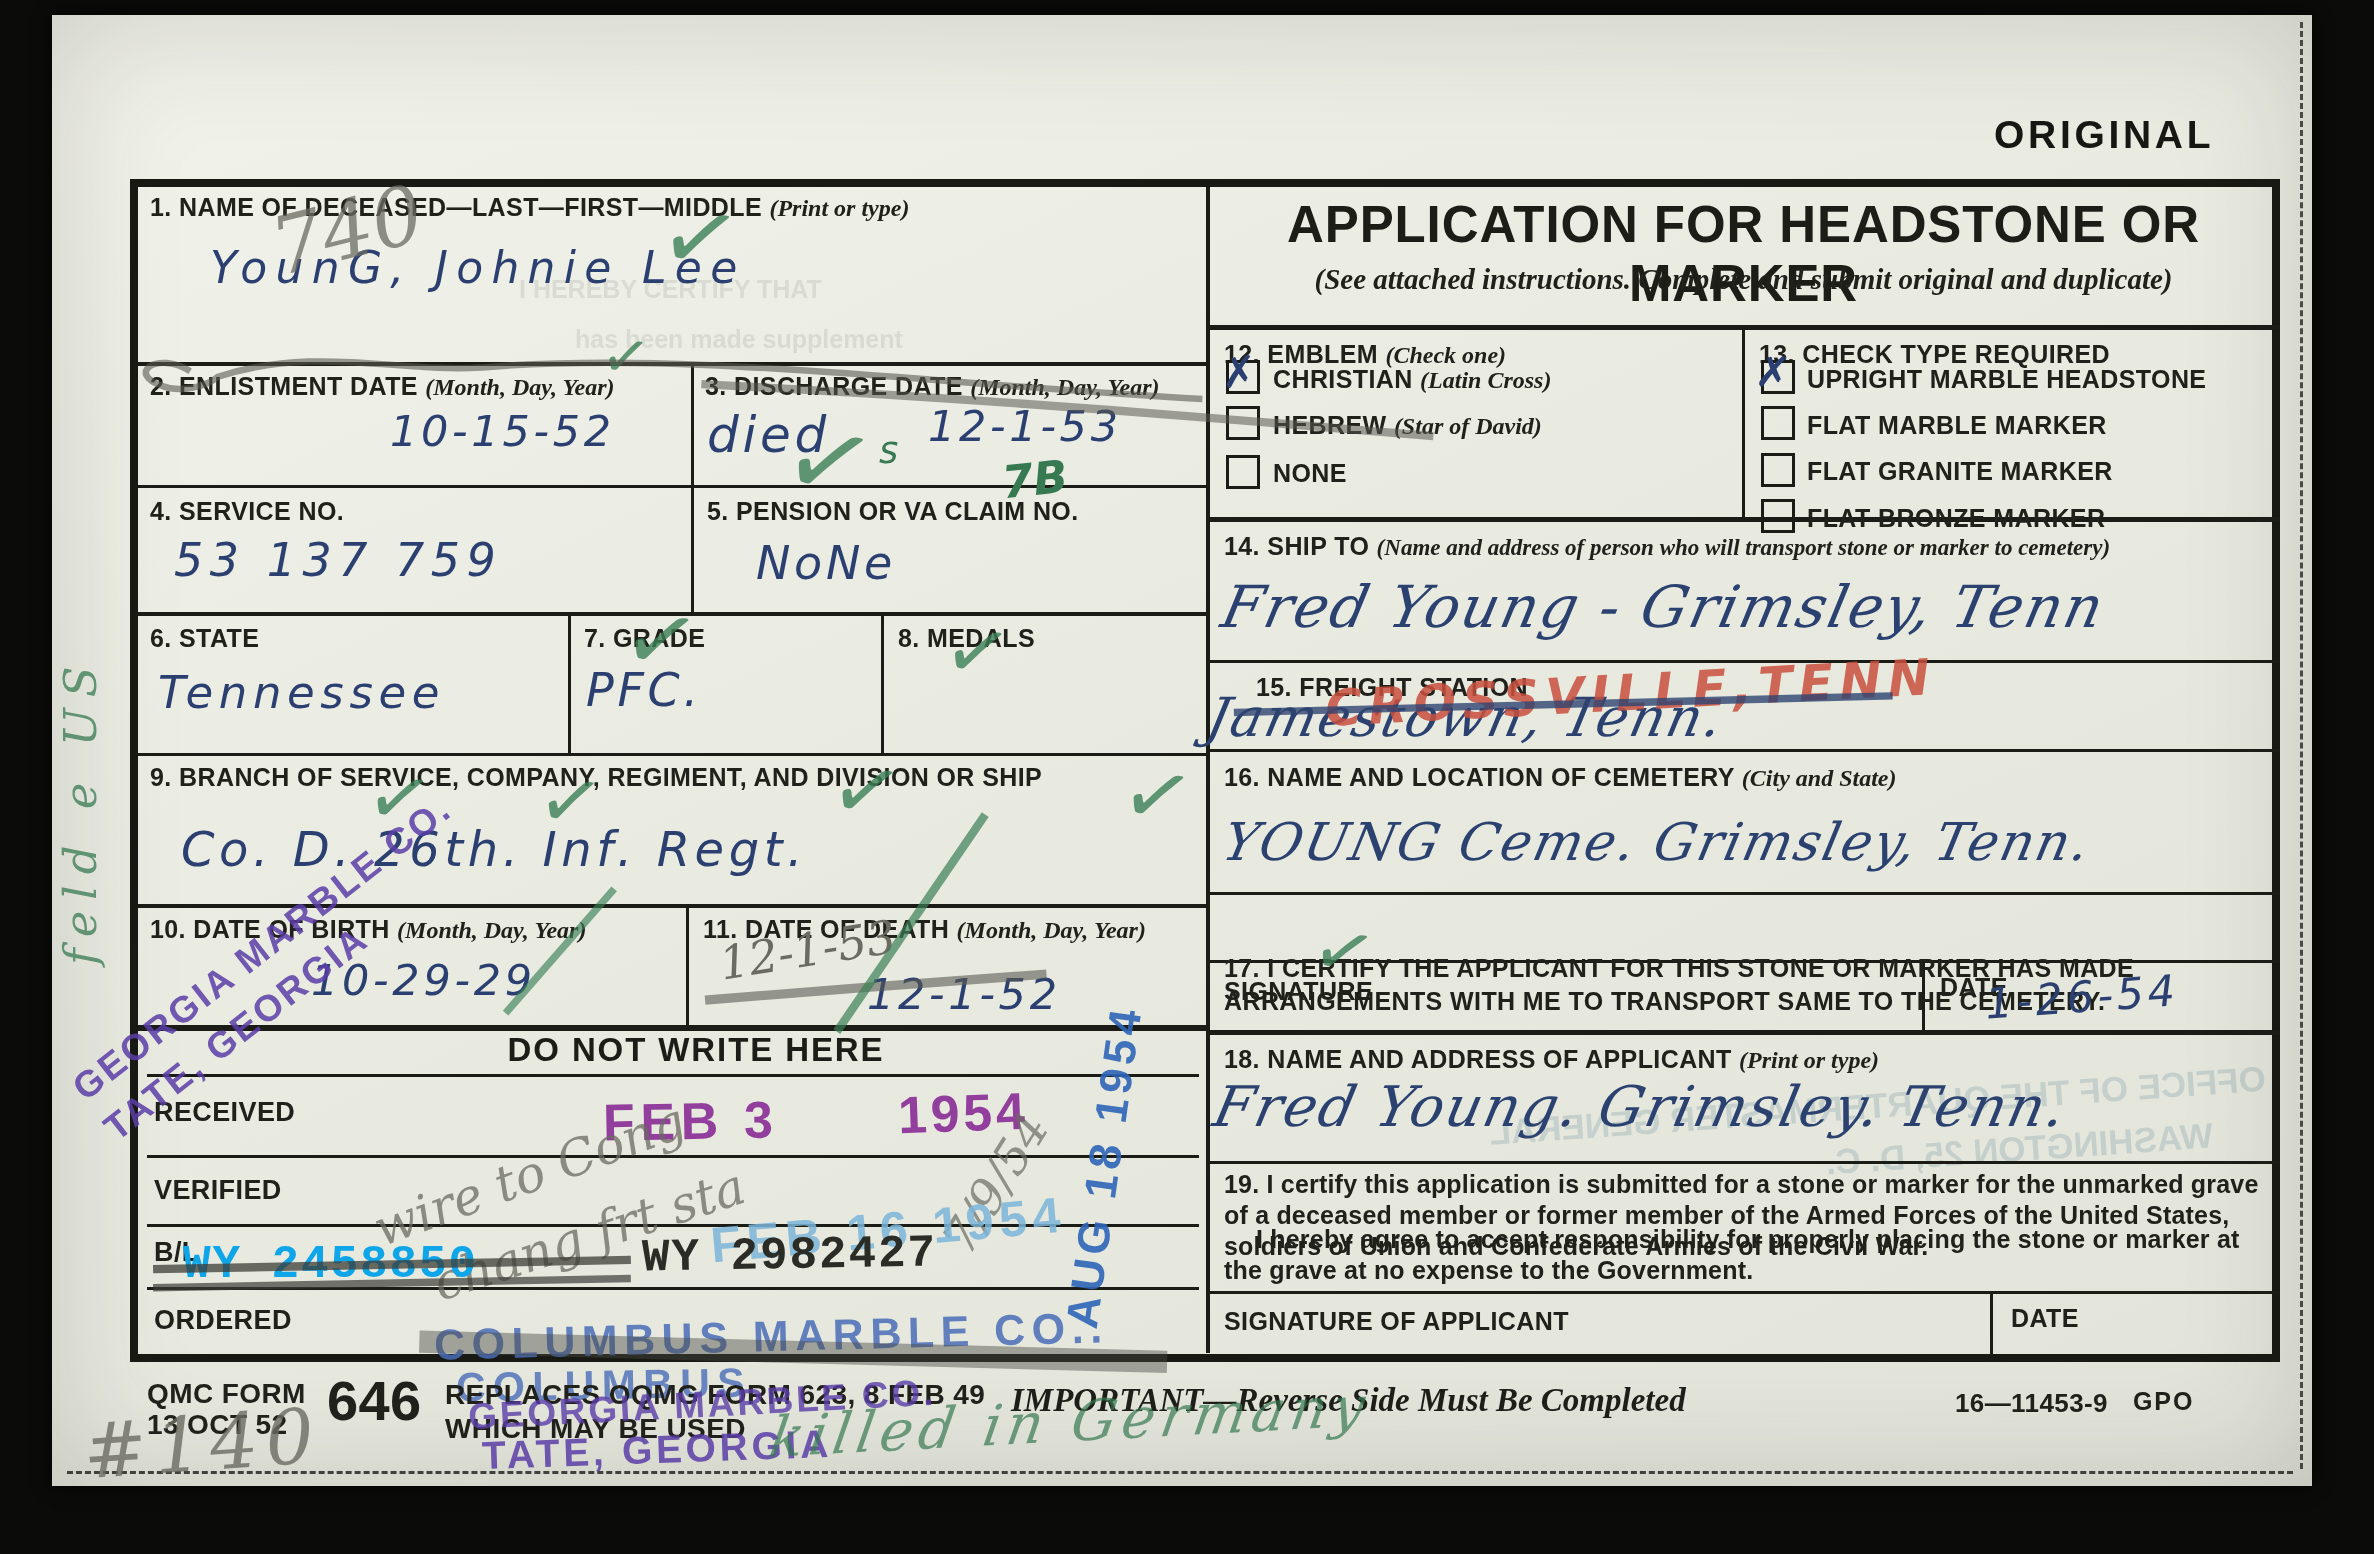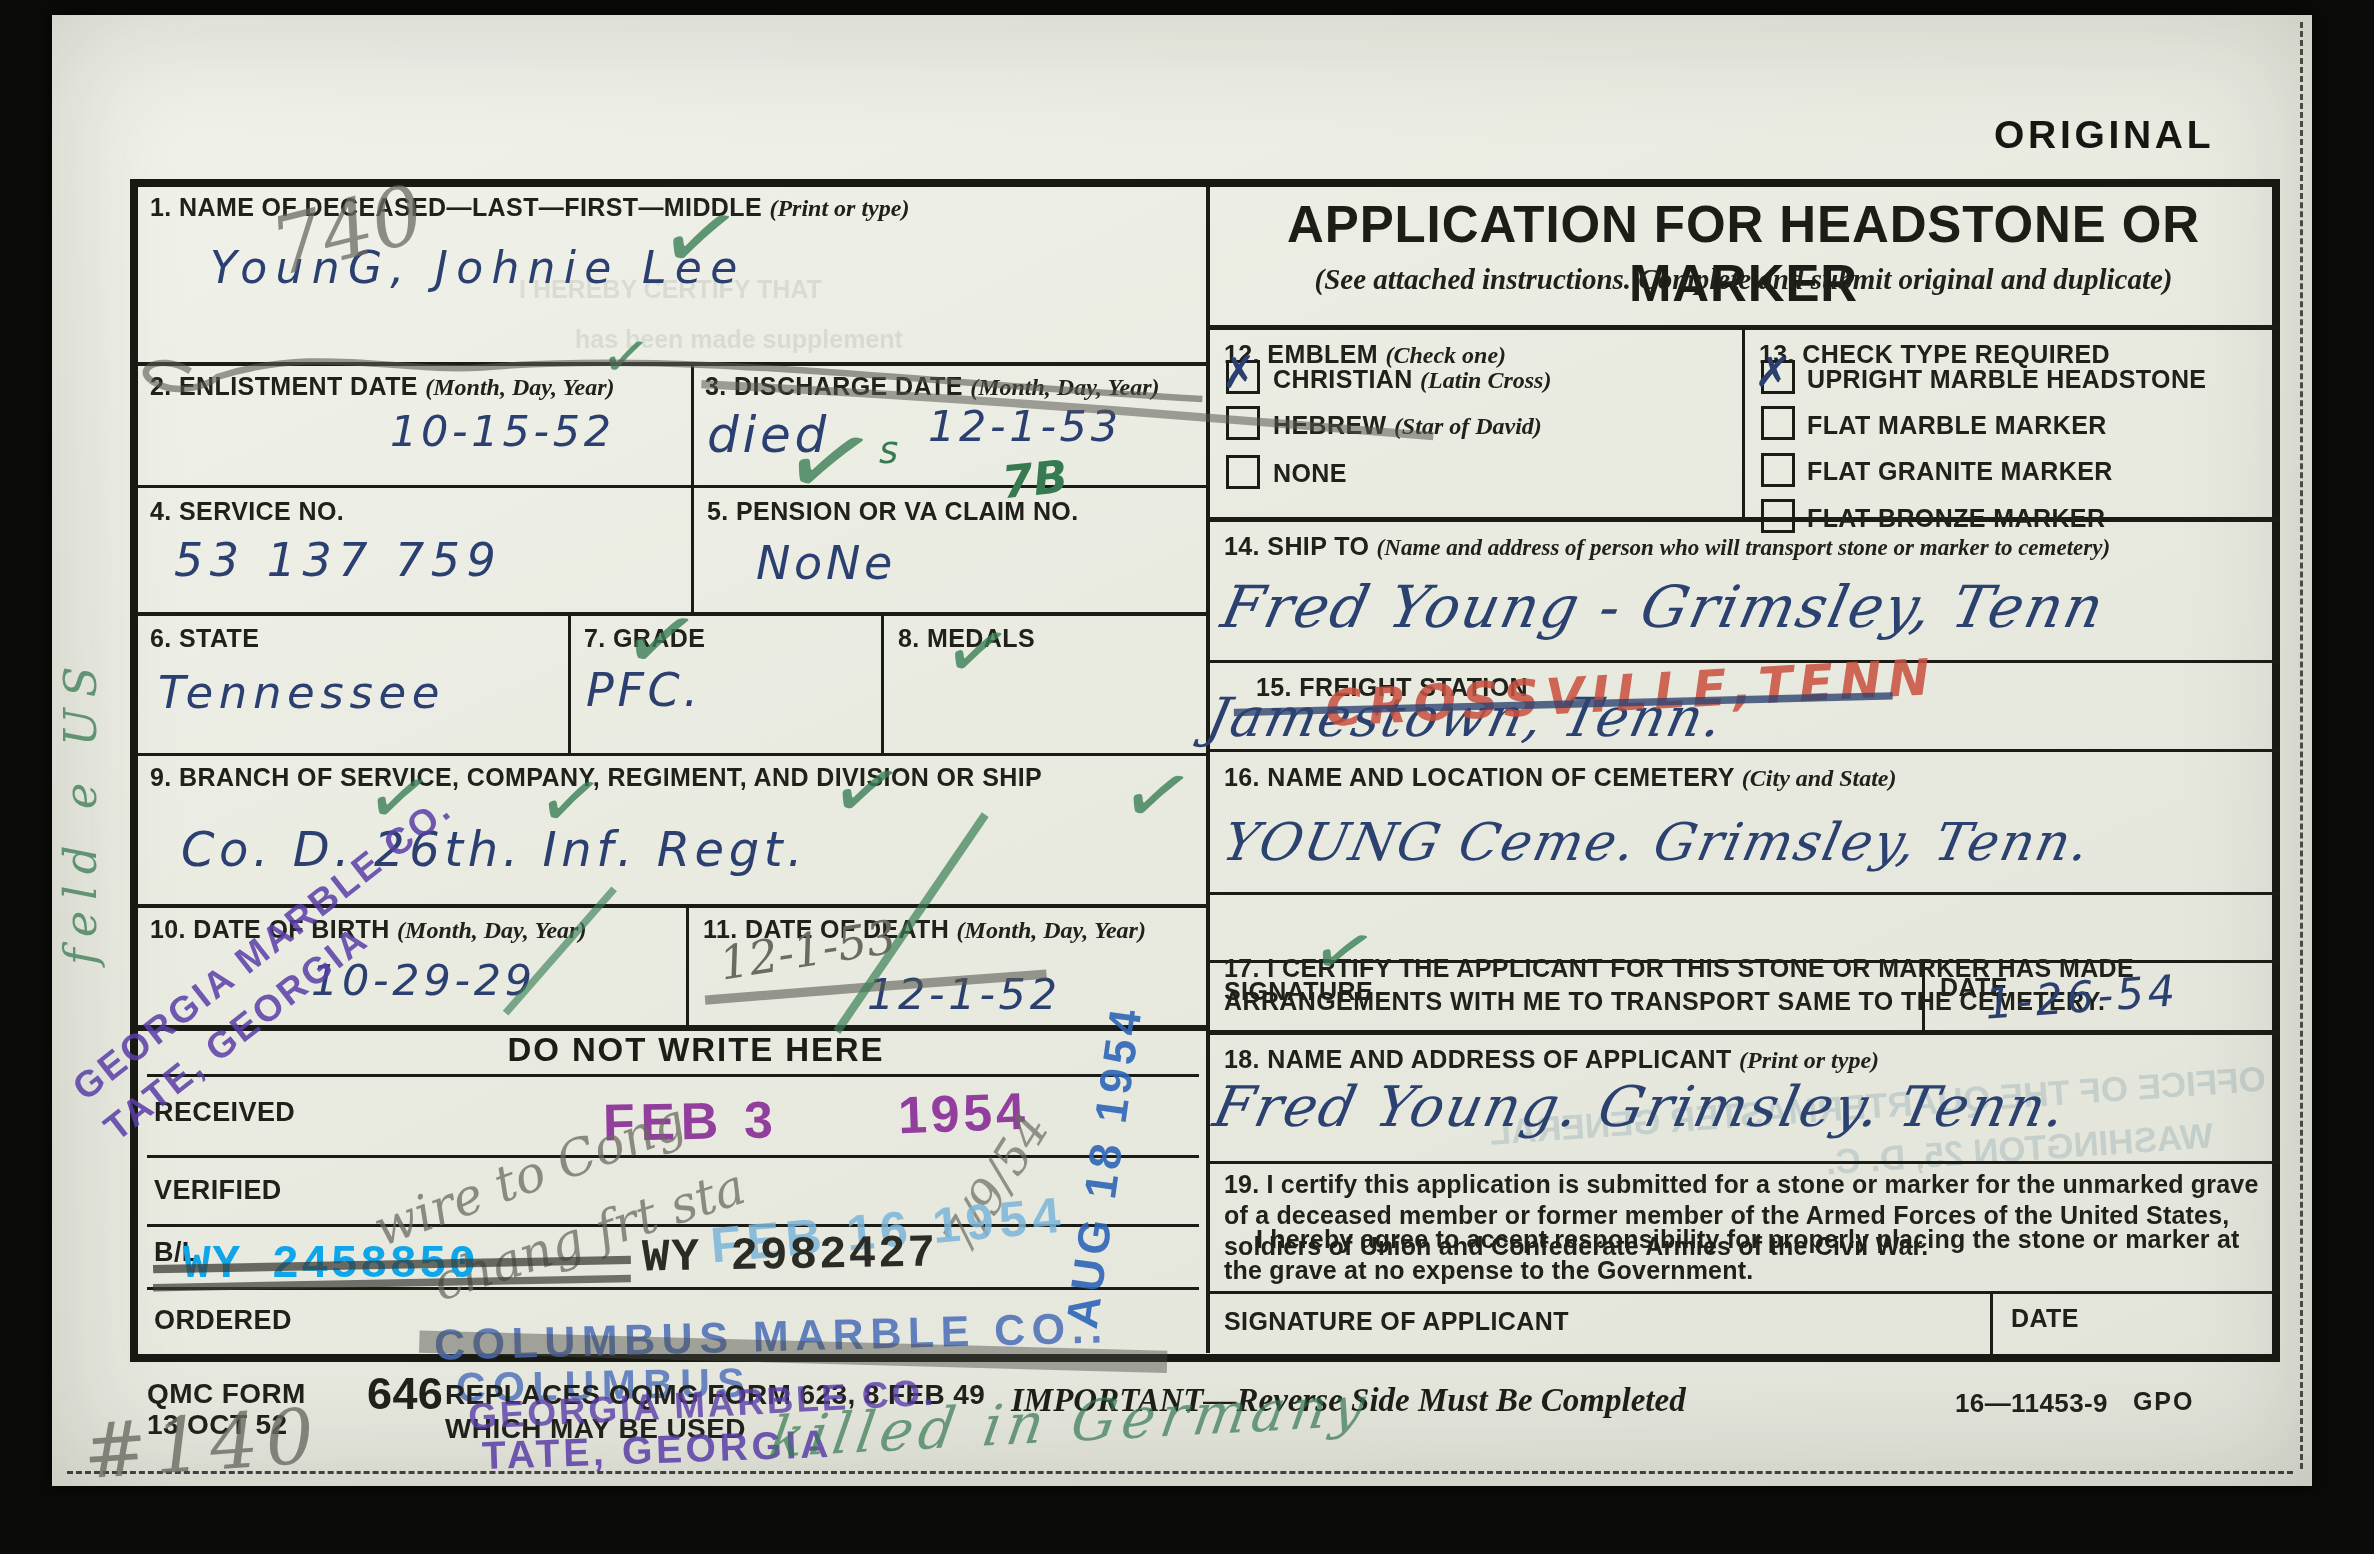--- a/index.html
+++ b/index.html
@@ -260,21 +260,21 @@
   <div class="lbl wrap" style="left:1224px;top:1169px;width:1041px;font-weight:700;font-size:25px;line-height:1.24;letter-spacing:0.2px;">
     <span>19.</span>
     <span>I certify this application is submitted for a stone or marker for the unmarked grave of a deceased member or former member of the Armed Forces of the United States, soldiers of Union and Confederate Armies of the Civil War.</span>
   </div>
   <div class="lbl wrap" style="left:1224px;top:1224px;width:1041px;font-weight:700;font-size:25px;line-height:1.24;text-indent:32px;letter-spacing:0.2px;">I hereby agree to accept responsibility for properly placing the stone or marker at the grave at no expense to the Government.</div>
   <div class="lbl" style="left:1224px;top:1306px;">SIGNATURE OF APPLICANT</div>
   <div class="lbl" style="left:2011px;top:1303px;">DATE</div>
 
   <div class="lbl" style="left:147px;top:1377px;font-size:28px;">QMC FORM</div>
   <div class="lbl" style="left:147px;top:1408px;font-size:28px;">13 OCT 52</div>
-  <div class="lbl" style="left:327px;top:1367px;font-size:45px;margin-left:40px;">646</div>
+  <div class="lbl" style="left:327px;top:1367px;font-size:56px;">646</div>
   <div class="lbl" style="left:445px;top:1378px;font-size:28px;">REPLACES OQMG FORM 623, 8 FEB 49</div>
   <div class="lbl" style="left:445px;top:1412px;font-size:28px;">WHICH MAY BE USED</div>
   <div class="stamp" style="left:468px;top:1384px;font-size:37px;color:#5b3ea8;transform:rotate(-3deg);letter-spacing:2.8px;opacity:.8;">GEORGIA MARBLE CO.</div>
   <div class="stamp" style="left:482px;top:1428px;font-size:39px;color:#5b3ea8;transform:rotate(-2deg);letter-spacing:3.7px;opacity:.85;">TATE, GEORGIA</div>
   <div style="position:absolute;left:1011px;top:1382px;font:italic 800 33px 'Liberation Serif',serif;color:#1e1e19;">IMPORTANT—Reverse Side Must Be Completed</div>
   <div class="lbl" style="left:1955px;top:1388px;font-size:26px;">16—11453-9</div>
   <div class="lbl" style="left:2133px;top:1386px;font-size:25px;letter-spacing:1.9px;">GPO</div>
 
   <div class="pencil" style="left:83px;top:1399px;font-size:76px;transform:rotate(-4deg);letter-spacing:7.4px;opacity:.8;">#140</div>
   <div class="green" style="left:770px;top:1389px;font:italic 56px 'DejaVu Serif',serif;transform:rotate(-3deg) skewX(-12deg);opacity:.7;letter-spacing:5.6px;">killed in Germany</div>

